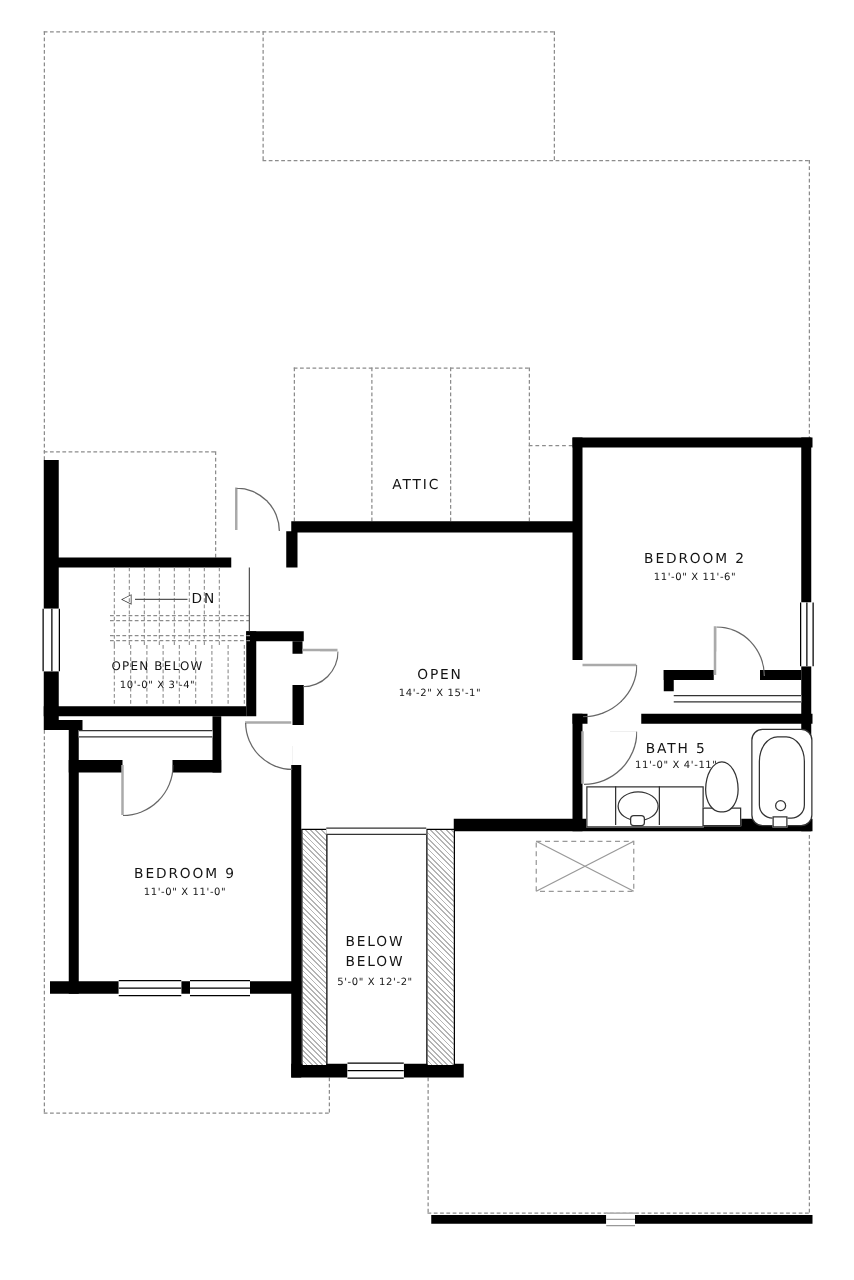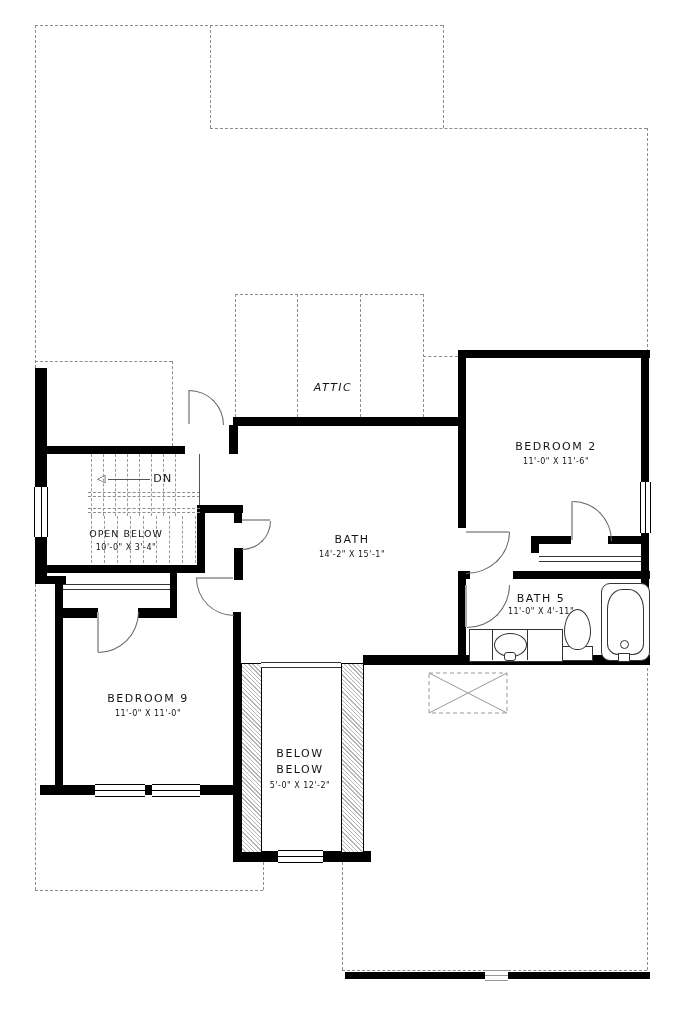--- a/index.html
+++ b/index.html
@@ -167,23 +167,23 @@
   <div class="thin-v" style="left:527px;top:629px;height:31px;background:#333;"></div>
   <div class="fx" style="left:494px;top:633px;width:31px;height:22px;border-radius:50%;"></div>
   <div class="fx" style="left:504px;top:652px;width:10px;height:7px;border-radius:3px;"></div>
   <div class="fx" style="left:562px;top:646px;width:29px;height:13px;"></div>
   <div class="fx" style="left:564px;top:609px;width:25px;height:39px;border-radius:50% 50% 45% 45%/55% 55% 45% 45%;"></div>
   <div class="fx" style="left:601px;top:583px;width:47px;height:76px;border-radius:9px;"></div>
   <div class="fx" style="left:607px;top:589px;width:35px;height:64px;border-radius:15px 15px 11px 11px/20px 20px 11px 11px;"></div>
   <div class="fx" style="left:620px;top:640px;width:7px;height:7px;border-radius:50%;"></div>
   <div class="fx" style="left:618px;top:653px;width:10px;height:7px;"></div>
 
-  <div class="lbl" style="left:333px;top:381px;font-style:italic;">ATTIC</div>
-
-  <div class="lbl" style="left:352px;top:533px;">BATH</div>
+  <div class="lbl" style="left:333px;top:381px;">ATTIC</div>
+
+  <div class="lbl" style="left:352px;top:533px;">OPEN</div>
   <div class="lbl dim" style="left:352px;top:550px;">14'-2" X 15'-1"</div>
 
   <div class="lbl" style="left:556px;top:440px;">BEDROOM 2</div>
   <div class="lbl dim" style="left:556px;top:457px;">11'-0" X 11'-6"</div>
 
   <div class="lbl" style="left:148px;top:692px;">BEDROOM 9</div>
   <div class="lbl dim" style="left:148px;top:709px;">11'-0" X 11'-0"</div>
 
   <div class="lbl" style="left:541px;top:592px;">BATH 5</div>
   <div class="lbl dim" style="left:541px;top:607px;">11'-0" X 4'-11"</div>

